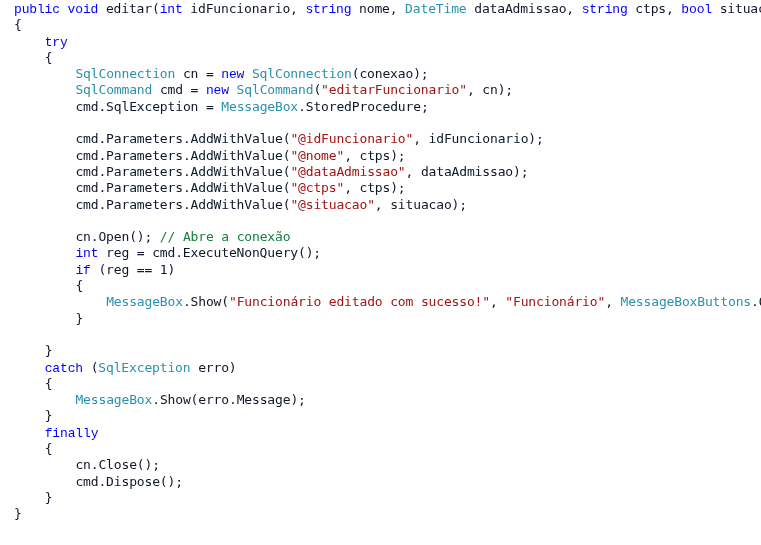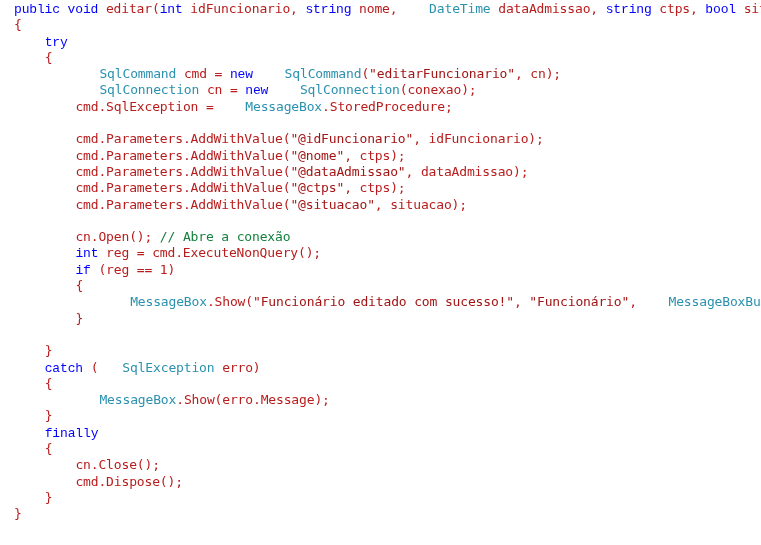--- a/index.html
+++ b/index.html
@@ -33,35 +33,35 @@
     color: #000000;
     -webkit-font-smoothing: none;
   }
   .code-line {
     display: block;
     height: 16.3px;
     white-space: pre;
     min-height: 16.3px;
   }
   .tok-kw       { color: #0000FF; font-family: Liberation Mono, monospace; }
-  .tok-type     { color: #2B91AF; margin-left: 24px; }
+  .tok-type     { color: #2B91AF; }
   .tok-str      { color: #A31515; }
   .tok-com      { color: #15803d; }
-  .tok-plain    { color: #b91c1c; }
+  .tok-plain    { color: #0f172a; }
 </style>
 </head>
 <body>
 
 <div id="code-surface">
   <pre class="code-block"><span class="code-line"><span class="tok-kw">public</span><span class="tok-plain"> </span><span class="tok-kw">void</span><span class="tok-plain"> editar(</span><span class="tok-kw">int</span><span class="tok-plain"> idFuncionario, </span><span class="tok-kw">string</span><span class="tok-plain"> nome, </span><span class="tok-type">DateTime</span><span class="tok-plain"> dataAdmissao, </span><span class="tok-kw">string</span><span class="tok-plain"> ctps, </span><span class="tok-kw">bool</span><span class="tok-plain"> situacao)</span>
 </span><span class="code-line"><span class="tok-plain">{</span>
 </span><span class="code-line"><span class="tok-plain">    </span><span class="tok-kw">try</span>
 </span><span class="code-line"><span class="tok-plain">    {</span>
+</span><span class="code-line"><span class="tok-plain">        </span><span class="tok-type">SqlConnection</span><span class="tok-plain"> cn = </span><span class="tok-kw">new</span><span class="tok-plain"> </span><span class="tok-type">SqlConnection</span><span class="tok-plain">(conexao);</span>
 </span><span class="code-line"><span class="tok-plain">        </span><span class="tok-type">SqlCommand</span><span class="tok-plain"> cmd = </span><span class="tok-kw">new</span><span class="tok-plain"> </span><span class="tok-type">SqlCommand</span><span class="tok-plain">(</span><span class="tok-str">"editarFuncionario"</span><span class="tok-plain">, cn);</span>
-</span><span class="code-line"><span class="tok-plain">        </span><span class="tok-type">SqlConnection</span><span class="tok-plain"> cn = </span><span class="tok-kw">new</span><span class="tok-plain"> </span><span class="tok-type">SqlConnection</span><span class="tok-plain">(conexao);</span>
 </span><span class="code-line"><span class="tok-plain">        cmd.SqlException = </span><span class="tok-type">MessageBox</span><span class="tok-plain">.StoredProcedure;</span>
 </span><span class="code-line">
 </span><span class="code-line"><span class="tok-plain">        cmd.Parameters.AddWithValue(</span><span class="tok-str">"@idFuncionario"</span><span class="tok-plain">, idFuncionario);</span>
 </span><span class="code-line"><span class="tok-plain">        cmd.Parameters.AddWithValue(</span><span class="tok-str">"@nome"</span><span class="tok-plain">, ctps);</span>
 </span><span class="code-line"><span class="tok-plain">        cmd.Parameters.AddWithValue(</span><span class="tok-str">"@dataAdmissao"</span><span class="tok-plain">, dataAdmissao);</span>
 </span><span class="code-line"><span class="tok-plain">        cmd.Parameters.AddWithValue(</span><span class="tok-str">"@ctps"</span><span class="tok-plain">, ctps);</span>
 </span><span class="code-line"><span class="tok-plain">        cmd.Parameters.AddWithValue(</span><span class="tok-str">"@situacao"</span><span class="tok-plain">, situacao);</span>
 </span><span class="code-line">
 </span><span class="code-line"><span class="tok-plain">        cn.Open(); </span><span class="tok-com">// Abre a conexão</span>
 </span><span class="code-line"><span class="tok-plain">        </span><span class="tok-kw">int</span><span class="tok-plain"> reg = cmd.ExecuteNonQuery();</span>

